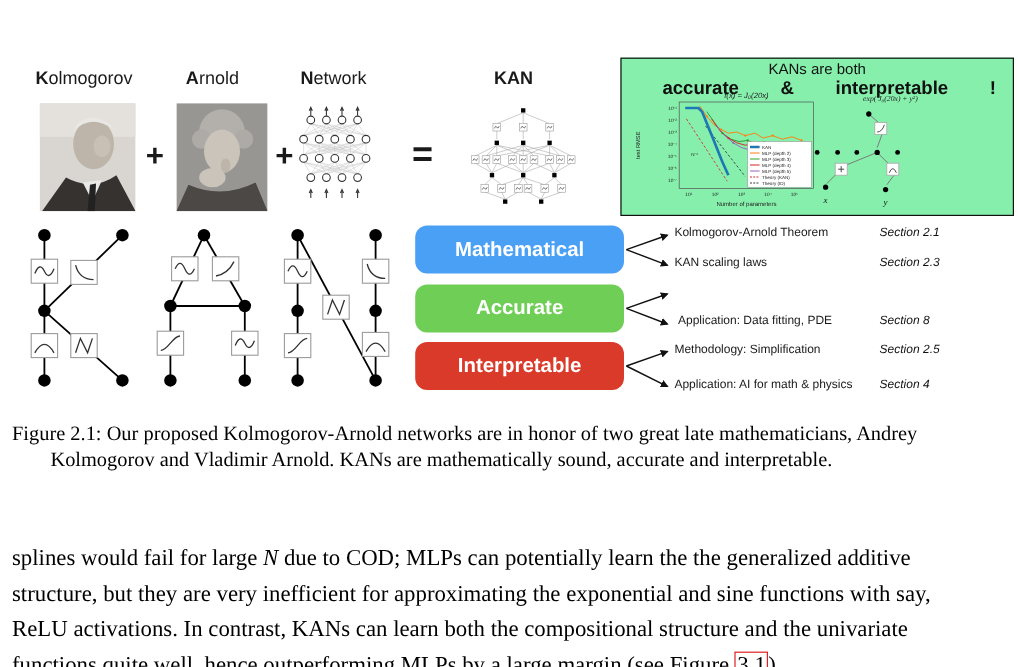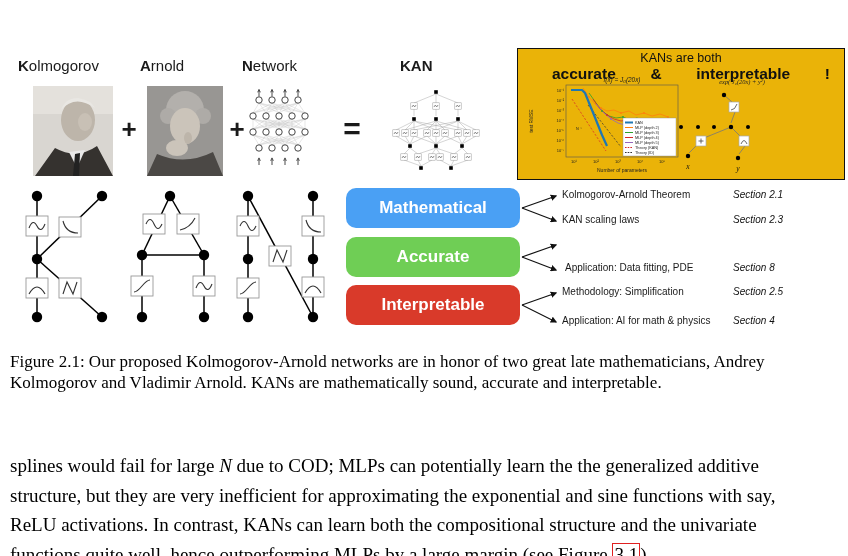--- a/index.html
+++ b/index.html
@@ -1,25 +1,25 @@
 <!DOCTYPE html>
 <html><head>
 <meta charset="utf-8">
 <style>
   html,body{margin:0;padding:0;background:#ffffff;}
   .page{position:relative;width:848px;height:556px;background:#fff;overflow:hidden;
         font-family:"Liberation Sans",sans-serif;color:#111;}
   .abs{position:absolute;}
   
-  .toplabel{font-size:15px;color:#1a1a1a;}
+  .toplabel{font-size:15px;text-align:center;color:#1a1a1a;}
   .toplabel b{font-weight:700;}
   .opsign{font-size:26px;font-weight:600;text-align:center;color:#1a1a1a;}
   .eqsign{font-size:30px;font-weight:700;text-align:center;color:#1a1a1a;}
   
-  .claimbox{left:517px;top:48px;width:326px;height:130px;border:1.5px solid #111;background:#eab308;}
+  .claimbox{left:517px;top:48px;width:326px;height:130px;border:1.5px solid #111;background:#86efac;}
   .claim-title{position:absolute;top:2px;left:0;right:0;text-align:center;font-size:12.5px;color:#111;}
   .claim-sub{position:absolute;top:16px;left:34px;right:14px;display:flex;justify-content:space-between;
              align-items:baseline;font-size:15.5px;font-weight:700;color:#111;}
   
   .cat-btn{left:346px;width:174px;height:40px;border-radius:10px;color:#fff;
            font-size:17px;font-weight:700;text-align:center;line-height:40px;}
   
   .item-row{position:absolute;left:562px;width:284px;height:16px;font-size:10px;white-space:nowrap;text-align:right;}
   .item-label{position:absolute;left:0;top:0;color:#1a1a1a;}
   .item-section{position:absolute;left:171px;top:0;font-weight:400;font-style:italic;color:#111;}
@@ -400,21 +400,21 @@
     <span class="item-label">Methodology: Simplification</span>
     <span class="item-section">Section 2.5</span>
   </div>
   <div class="item-row" style="top:315px;">
     <span class="item-label">Application: AI for math &amp; physics</span>
     <span class="item-section">Section 4</span>
   </div>
 
   <div class="abs caption">
     <span style="display:block;white-space:nowrap;">Figure 2.1: Our proposed Kolmogorov-Arnold networks are in honor of two great late mathematicians, Andrey</span>
-    <span style="display:block;white-space:nowrap;">Kolmogorov and Vladimir Arnold. KANs are mathematically sound, accurate and interpretable.</span>
+    <span style="display:block;white-space:nowrap;margin-left:32px;">Kolmogorov and Vladimir Arnold. KANs are mathematically sound, accurate and interpretable.</span>
   </div>
 
   <div class="abs bodytext">
     <span style="display:block;"><span>splines would fail for large </span><span class="mathvar">N</span><span> due to COD; MLPs can potentially learn the the generalized additive</span></span>
     <span style="display:block;">structure, but they are very inefficient for approximating the exponential and sine functions with say,</span>
     <span style="display:block;">ReLU activations. In contrast, KANs can learn both the compositional structure and the univariate</span>
     <span style="display:block;"><span>functions quite well, hence outperforming MLPs by a large margin (see Figure </span><a href="#" class="figref">3.1</a><span>).</span></span>
   </div>
 
 </div>

